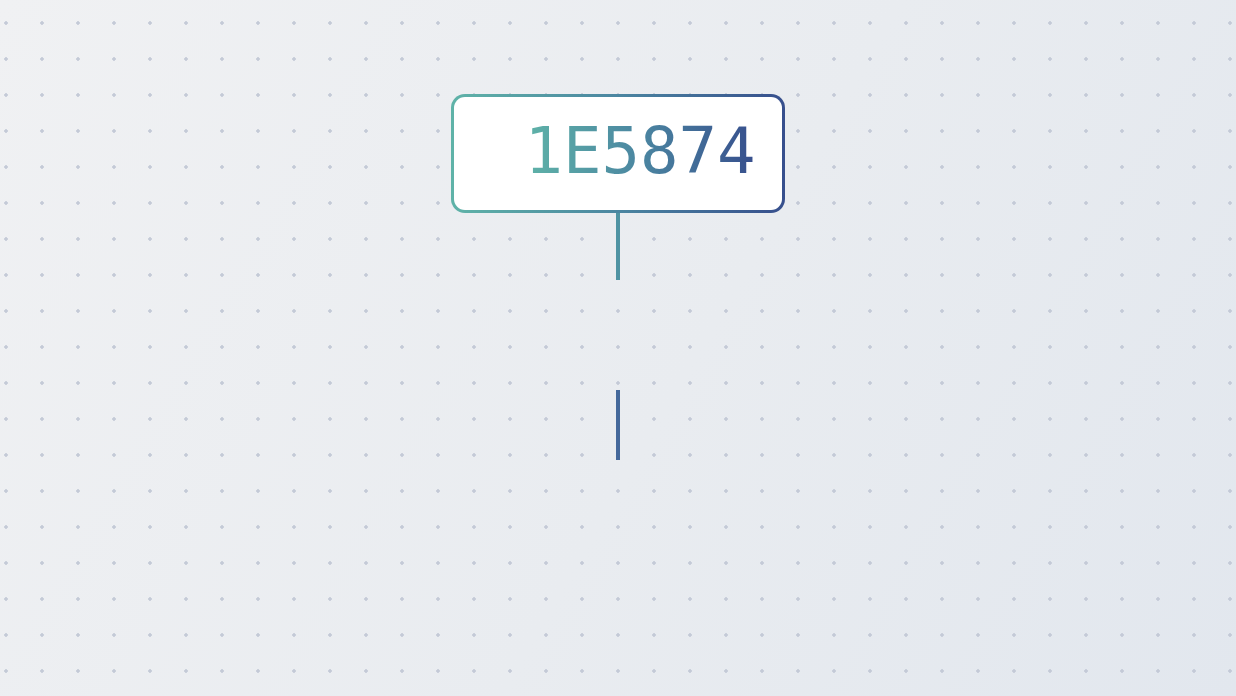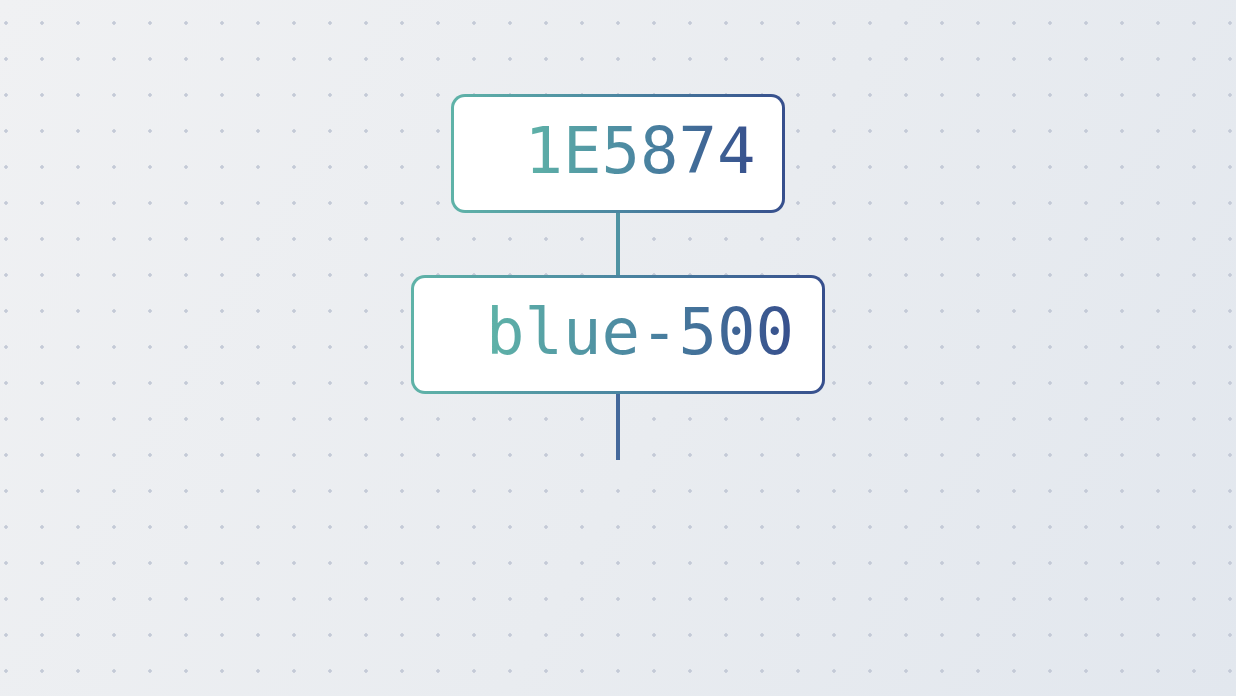--- a/index.html
+++ b/index.html
@@ -70,20 +70,17 @@
 <body>
 
 <div class="canvas">
 
   <div class="node node-1">
     <span class="node-label">1E5874</span>
   </div>
 
   <div class="connector connector-1"></div>
 
-  <div class="node node-2">
-    <span class="node-label">blue-500</span>
-  </div>
 
   <div class="connector connector-2"></div>
 
 
 </div>
 
 </body></html>

